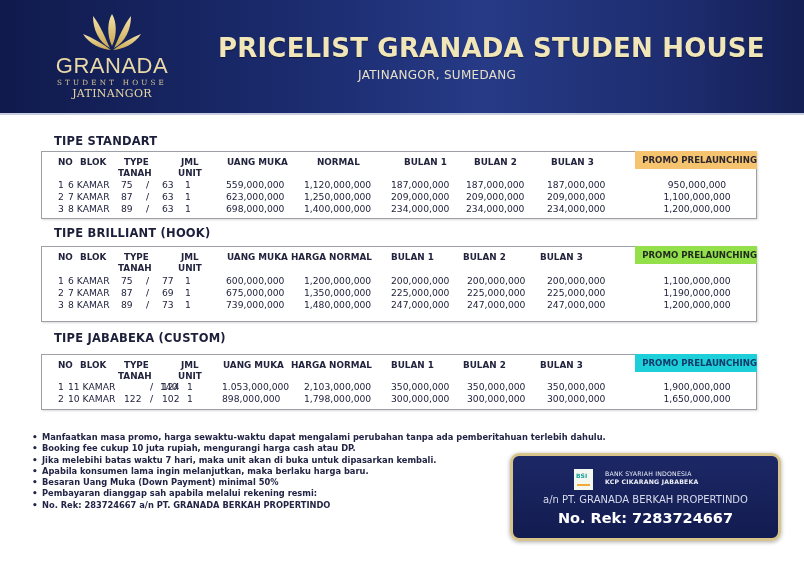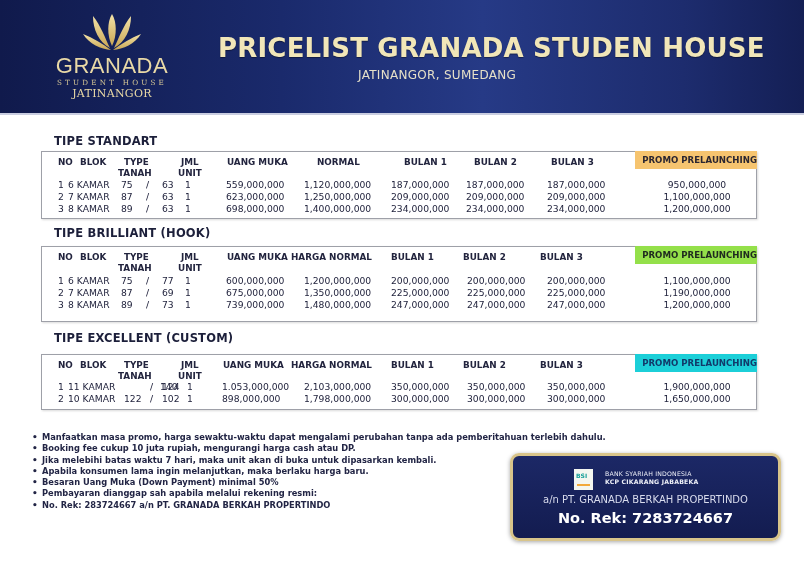--- a/index.html
+++ b/index.html
@@ -182,21 +182,21 @@
     <div class="cell" style="left:143px; top:53px;">1</div>
     <div class="cell" style="left:184px; top:53px;">739,000,000</div>
     <div class="cell" style="left:262px; top:53px;">1,480,000,000</div>
     <div class="cell" style="left:349px; top:53px;">247,000,000</div>
     <div class="cell" style="left:425px; top:53px;">247,000,000</div>
     <div class="cell" style="left:505px; top:53px;">247,000,000</div>
     <div class="cell c" style="left:594px; width:122px; top:53px;">1,200,000,000</div>
   </div>
 </div>
 
-<div class="section-title" style="top:331px;">TIPE EXCELLENT (CUSTOM)</div>
+<div class="section-title" style="top:331px;">TIPE JABABEKA (CUSTOM)</div>
 <div class="table-box" style="top:354px; height:56px;">
   <div class="cell hd" style="left:16px; top:5px;">NO</div>
   <div class="cell hd" style="left:38px; top:5px;">BLOK</div>
   <div class="cell hd" style="left:82px; top:5px;">TYPE</div>
   <div class="cell hd" style="left:76px; top:16px;">TANAH</div>
   <div class="cell hd" style="left:139px; top:5px;">JML</div>
   <div class="cell hd" style="left:136px; top:16px;">UNIT</div>
   <div class="cell hd" style="left:181px; top:5px;">UANG MUKA</div>
   <div class="cell hd" style="left:249px; top:5px;">HARGA NORMAL</div>
   <div class="cell hd" style="left:349px; top:5px;">BULAN 1</div>

